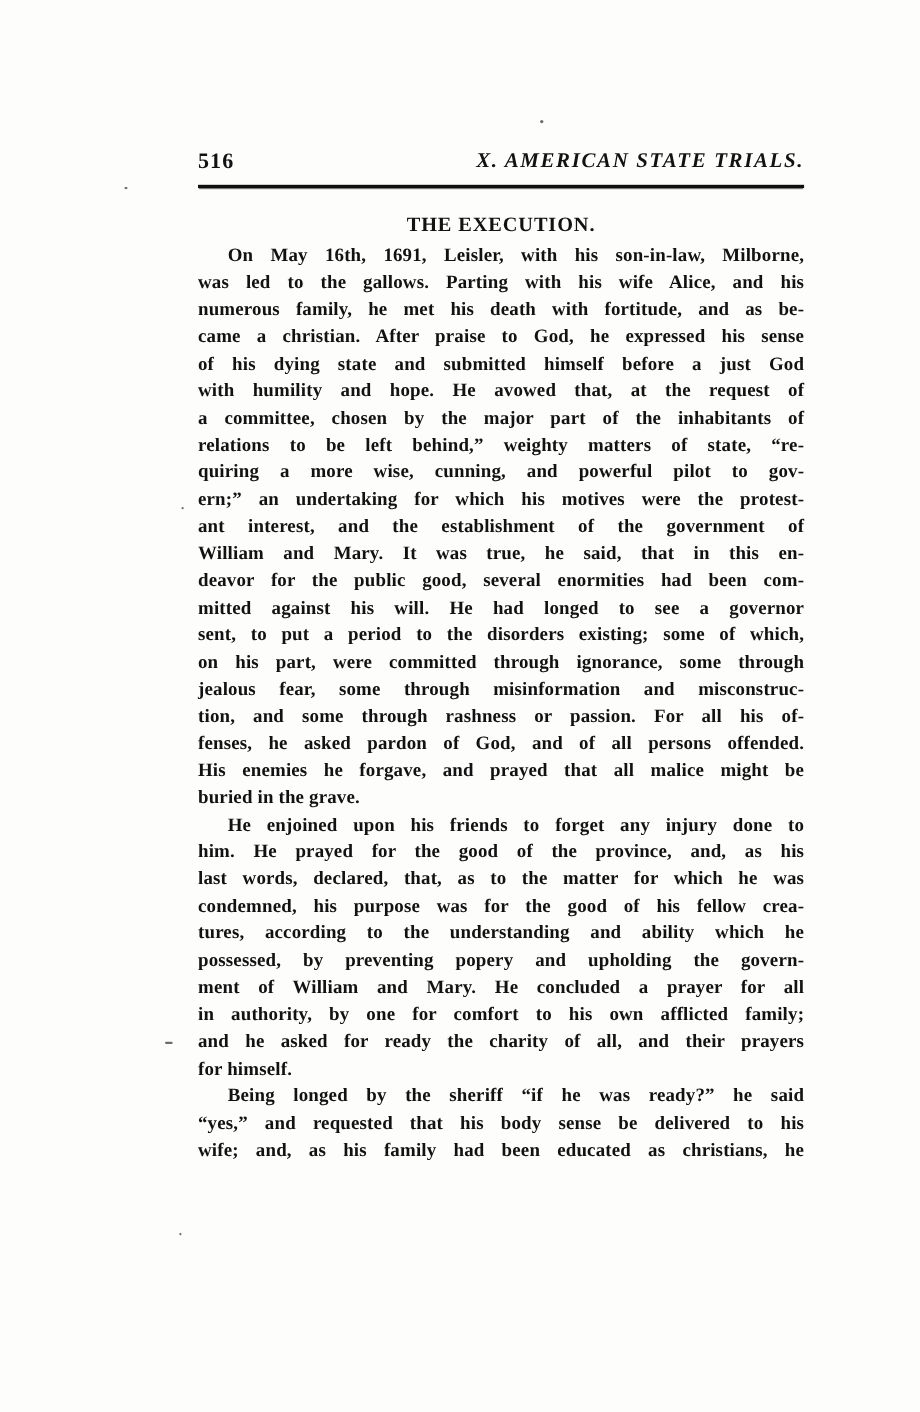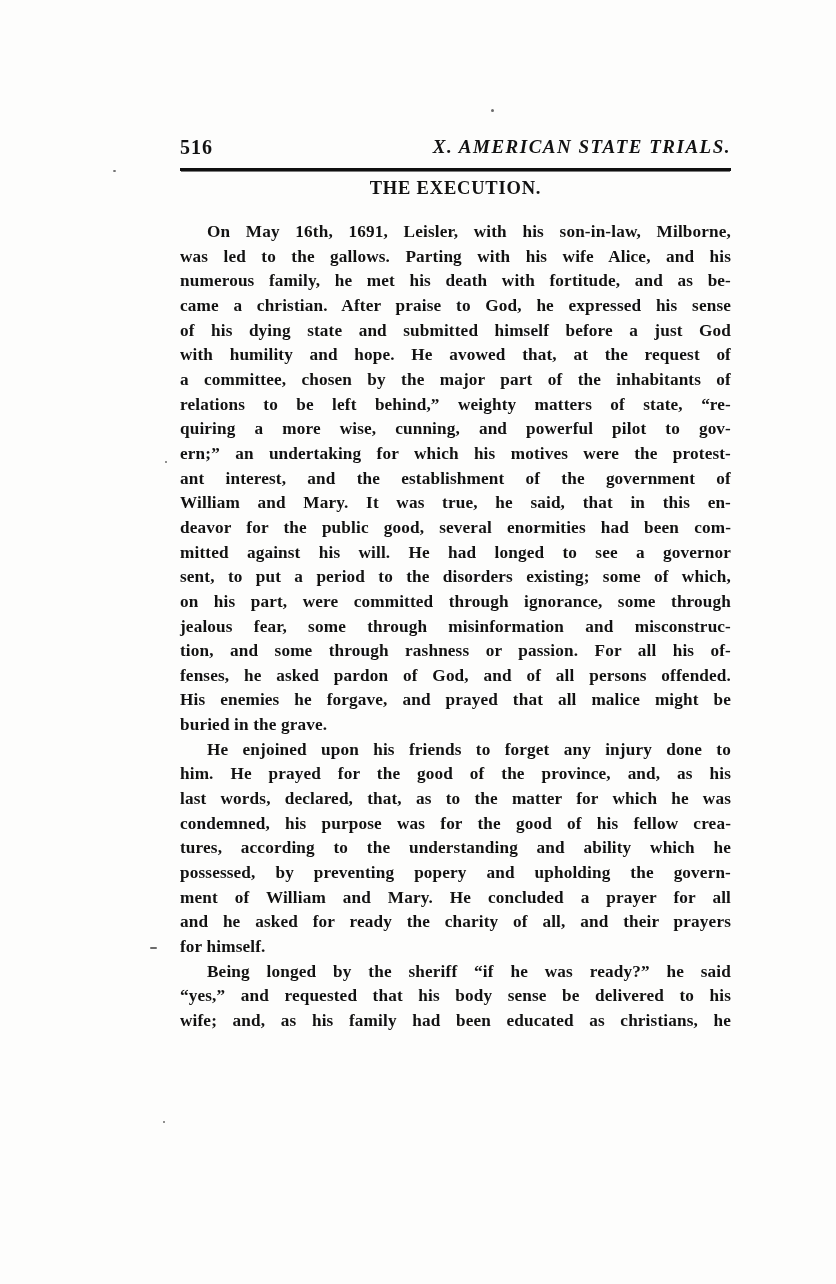--- a/index.html
+++ b/index.html
@@ -40,28 +40,28 @@
     letter-spacing: 1.5px;
     white-space: nowrap;
   }
   .header-rule {
     height: 3px;
     background: #101010;
     margin-top: 2px;
     box-shadow: 0 2px 0 -1px rgba(16,16,16,0.55);
   }
   .section-heading {
-    margin-top: 7px;
+    margin-top: 24px;
     text-align: center;
     font-size: 18.5px;
     font-weight: bold;
     letter-spacing: 0.8px;
   }
   .body-text {
-    margin-top: 21px;
+    margin-top: 4px;
   }
   .line {
     font-size: 17.2px;
     font-weight: 600;
     line-height: 24.65px;
     letter-spacing: 0.15px;
     text-align: justify;
     text-align-last: justify;
     text-justify: inter-word;
     white-space: normal;
@@ -119,20 +119,21 @@
         <div class="line">fenses, he asked pardon of God, and of all persons offended.</div>
         <div class="line">His enemies he forgave, and prayed that all malice might be</div>
         <div class="line short-last">buried in the grave.</div>
         <div class="line indent">He enjoined upon his friends to forget any injury done to</div>
         <div class="line">him.  He prayed for the good of the province, and, as his</div>
         <div class="line">last words, declared, that, as to the matter for which he was</div>
         <div class="line">condemned, his purpose was for the good of his fellow crea-</div>
         <div class="line">tures, according to the understanding and ability which he</div>
         <div class="line">possessed, by preventing popery and upholding the govern-</div>
         <div class="line">ment of William and Mary.  He concluded a prayer for all</div>
+        <div class="line">in authority, by one for comfort to his own afflicted family;</div>
         <div class="line">and he asked for ready the charity of all, and their prayers</div>
         <div class="line short-last">for himself.</div>
         <div class="line indent">Being longed by the sheriff “if he was ready?” he said</div>
         <div class="line">“yes,” and requested that his body sense be delivered to his</div>
         <div class="line">wife; and, as his family had been educated as christians, he</div>
       </div>
   </div>
 </div>
 
 </body></html>

